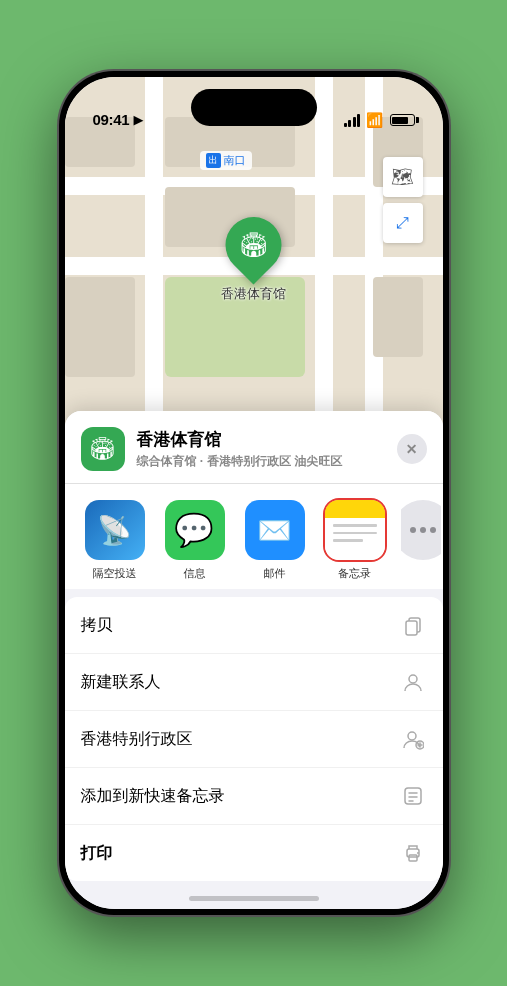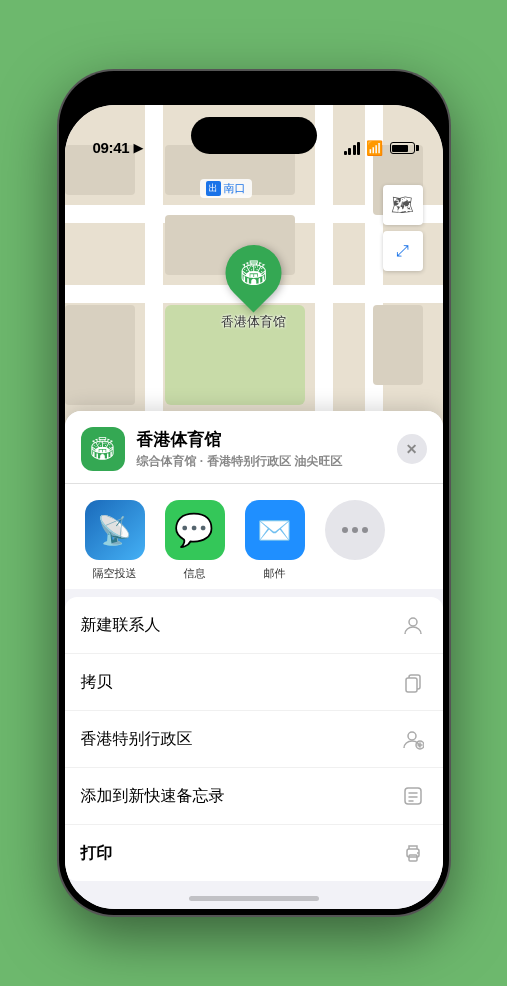--- a/index.html
+++ b/index.html
@@ -23,21 +23,20 @@
     }
     .phone-screen {
       position: absolute;
       top: 6px;
       left: 6px;
       right: 6px;
       bottom: 6px;
       border-radius: 50px;
       overflow: hidden;
       background: #e8e8e8;
-      margin-top: 28px;
     }
     
     .dynamic-island {
       position: absolute;
       top: 12px;
       left: 50%;
       transform: translateX(-50%);
       width: 126px;
       height: 37px;
       background: #000;
@@ -477,50 +476,63 @@
           <span class="share-icon-label">信息</span>
         </div>
 
         <div class="share-item">
           <div class="share-icon mail">
             <span style="color:white;font-size:28px;">✉️</span>
           </div>
           <span class="share-icon-label">邮件</span>
         </div>
 
+        <div class="share-item">
+          <div class="share-icon notes notes-highlighted" style="position:relative;overflow:hidden;">
+
+            <div style="position:absolute;top:0;left:0;right:0;height:18px;background:#ffd60a;border-radius:12px 12px 0 0;"></div>
+            <div style="position:absolute;top:18px;left:0;right:0;bottom:0;background:#fff;border-radius:0 0 12px 12px;"></div>
+            <div style="position:absolute;top:24px;left:8px;right:8px;display:flex;flex-direction:column;gap:5px;">
+              <div style="height:2.5px;background:#ccc;border-radius:1px;width:100%;"></div>
+              <div style="height:2.5px;background:#ccc;border-radius:1px;width:100%;"></div>
+              <div style="height:2.5px;background:#ccc;border-radius:1px;width:70%;"></div>
+            </div>
+          </div>
+          <span class="share-icon-label">备忘录</span>
+        </div>
 
         <div class="share-item" style="min-width:40px;overflow:hidden;">
           <div style="width:60px;height:60px;border-radius:50%;background:#e5e5ea;display:flex;align-items:center;justify-content:center;margin-left:4px;">
             <div class="more-dots">
               <div class="more-dot"></div>
               <div class="more-dot"></div>
               <div class="more-dot"></div>
             </div>
           </div>
         </div>
       </div>
 
       <div class="action-list">
 
         <div class="action-item">
+          <span class="action-label">拷贝</span>
+          <div class="action-icon">
+            <svg width="22" height="22" viewBox="0 0 22 22" fill="none">
+              <rect x="7" y="4" width="11" height="14" rx="2" stroke="#aaa" stroke-width="1.5" fill="none"></rect>
+              <rect x="4" y="7" width="11" height="14" rx="2" stroke="#aaa" stroke-width="1.5" fill="white"></rect>
+            </svg>
+          </div>
+        </div>
+
+        <div class="action-item">
           <span class="action-label">新建联系人</span>
           <div class="action-icon">
             <svg width="22" height="22" viewBox="0 0 22 22" fill="none">
               <circle cx="11" cy="8" r="4" stroke="#aaa" stroke-width="1.5" fill="none"></circle>
               <path d="M3 20c0-4 3.6-7 8-7s8 3 8 7" stroke="#aaa" stroke-width="1.5" fill="none"></path>
-            </svg>
-          </div>
-        </div>
-
-        <div class="action-item">
-          <span class="action-label">拷贝</span>
-          <div class="action-icon">
-            <svg width="22" height="22" viewBox="0 0 22 22" fill="none">
-              <rect x="7" y="4" width="11" height="14" rx="2" stroke="#aaa" stroke-width="1.5" fill="none"></rect>
-              <rect x="4" y="7" width="11" height="14" rx="2" stroke="#aaa" stroke-width="1.5" fill="white"></rect>
             </svg>
           </div>
         </div>
 
         <div class="action-item">
           <span class="action-label">香港特别行政区</span>
           <div class="action-icon">
             <svg width="22" height="22" viewBox="0 0 22 22" fill="none">
               <circle cx="10" cy="8" r="4" stroke="#aaa" stroke-width="1.5" fill="none"></circle>
               <path d="M2 20c0-4 3.6-7 8-7s7 2.5 7.5 6" stroke="#aaa" stroke-width="1.5" fill="none"></path>

